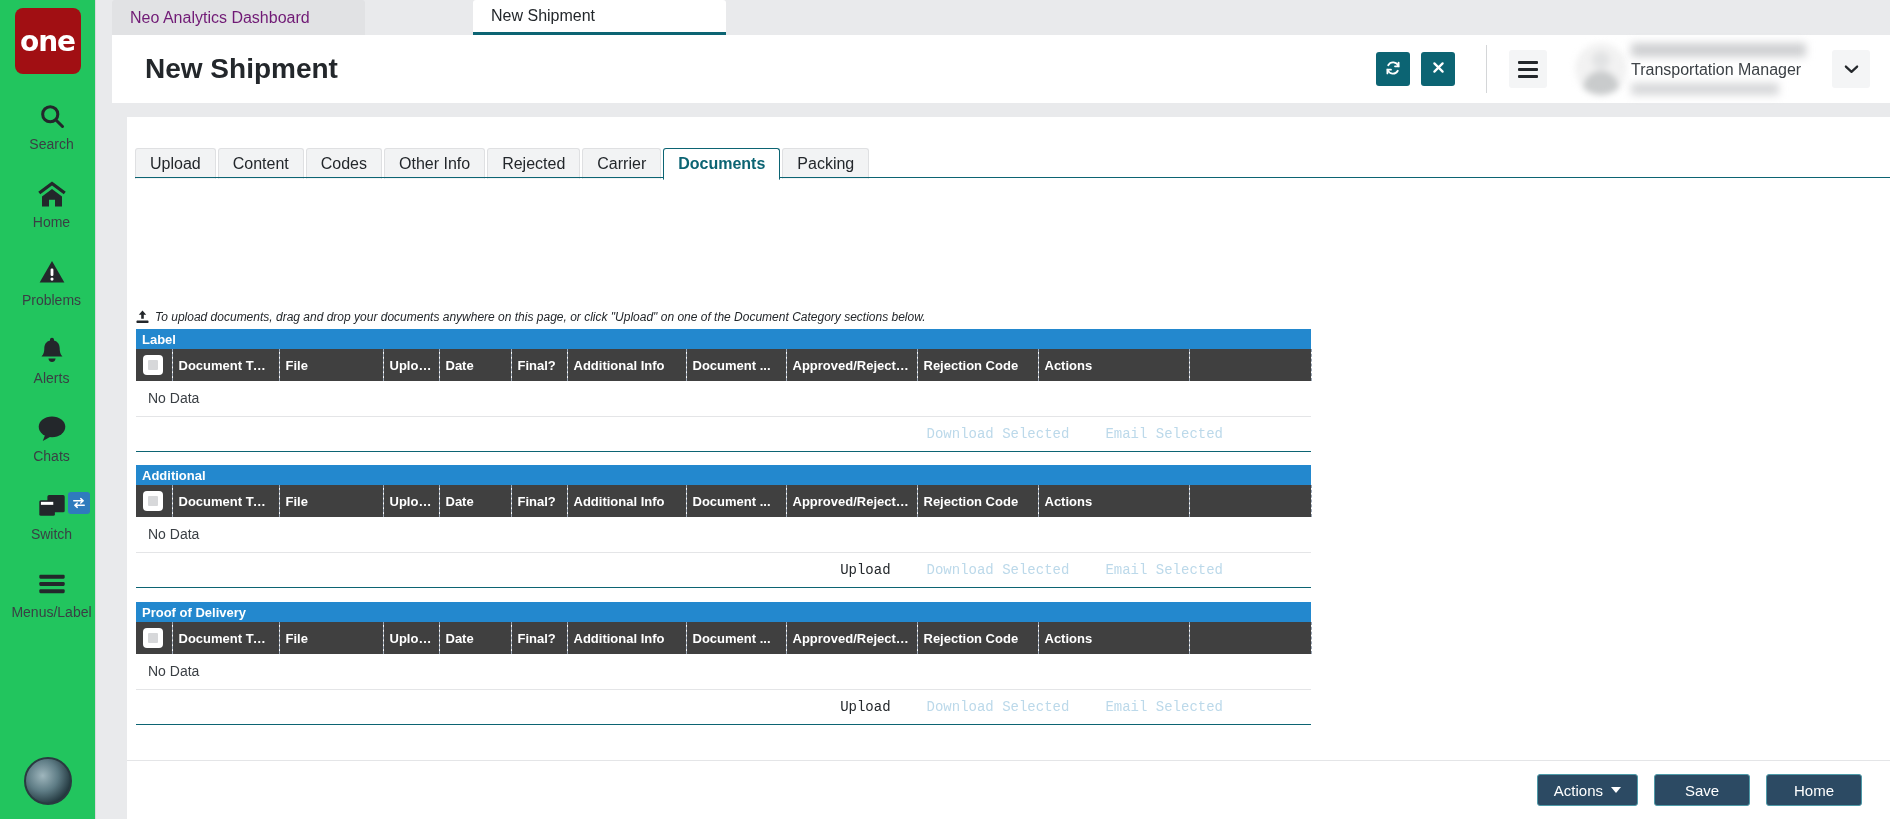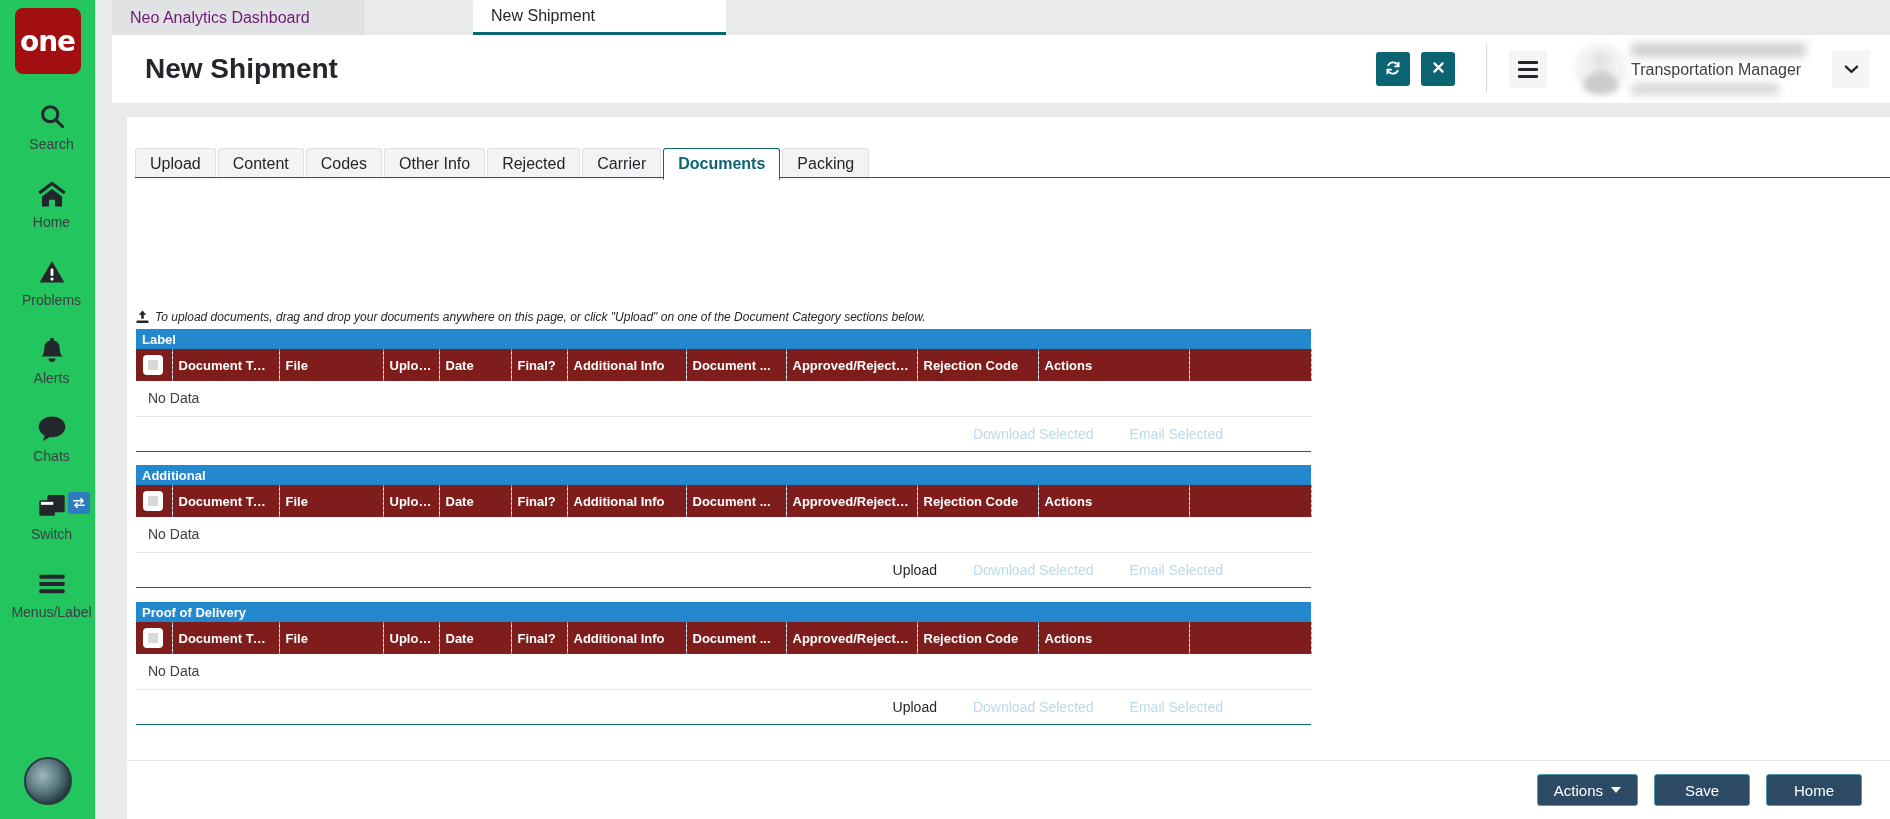--- a/index.html
+++ b/index.html
@@ -333,21 +333,21 @@
     align-items: center;
     padding-left: 6px;
     font-family: "Liberation Sans", sans-serif;
   }
   table.doc-table {
     width: 100%;
     border-collapse: collapse;
     table-layout: fixed;
   }
   table.doc-table thead tr {
-    background: #7f1d1d;
+    background: #404040;
     height: 32px;
   }
   table.doc-table thead th {
     color: #ffffff;
     font-size: 13px;
     font-weight: 700;
     text-align: left;
     padding: 0 6px;
     border-right: 1px dashed #9aa5b4;
     white-space: nowrap;
@@ -391,21 +391,21 @@
     align-items: center;
     justify-content: flex-end;
     padding-right: 88px;
     gap: 36px;
     background: #fff;
   }
   .act-link {
     font-size: 14px;
     color: #23272b;
     cursor: pointer;
-    font-family: Liberation Sans, sans-serif;
+    font-family: Liberation Mono, monospace;
   }
   .act-link.disabled {
     color: #bcd9ea;
     cursor: default;
   }
 
   
   #bottombar {
     position: absolute;
     left: 0; right: 0; bottom: 0;

